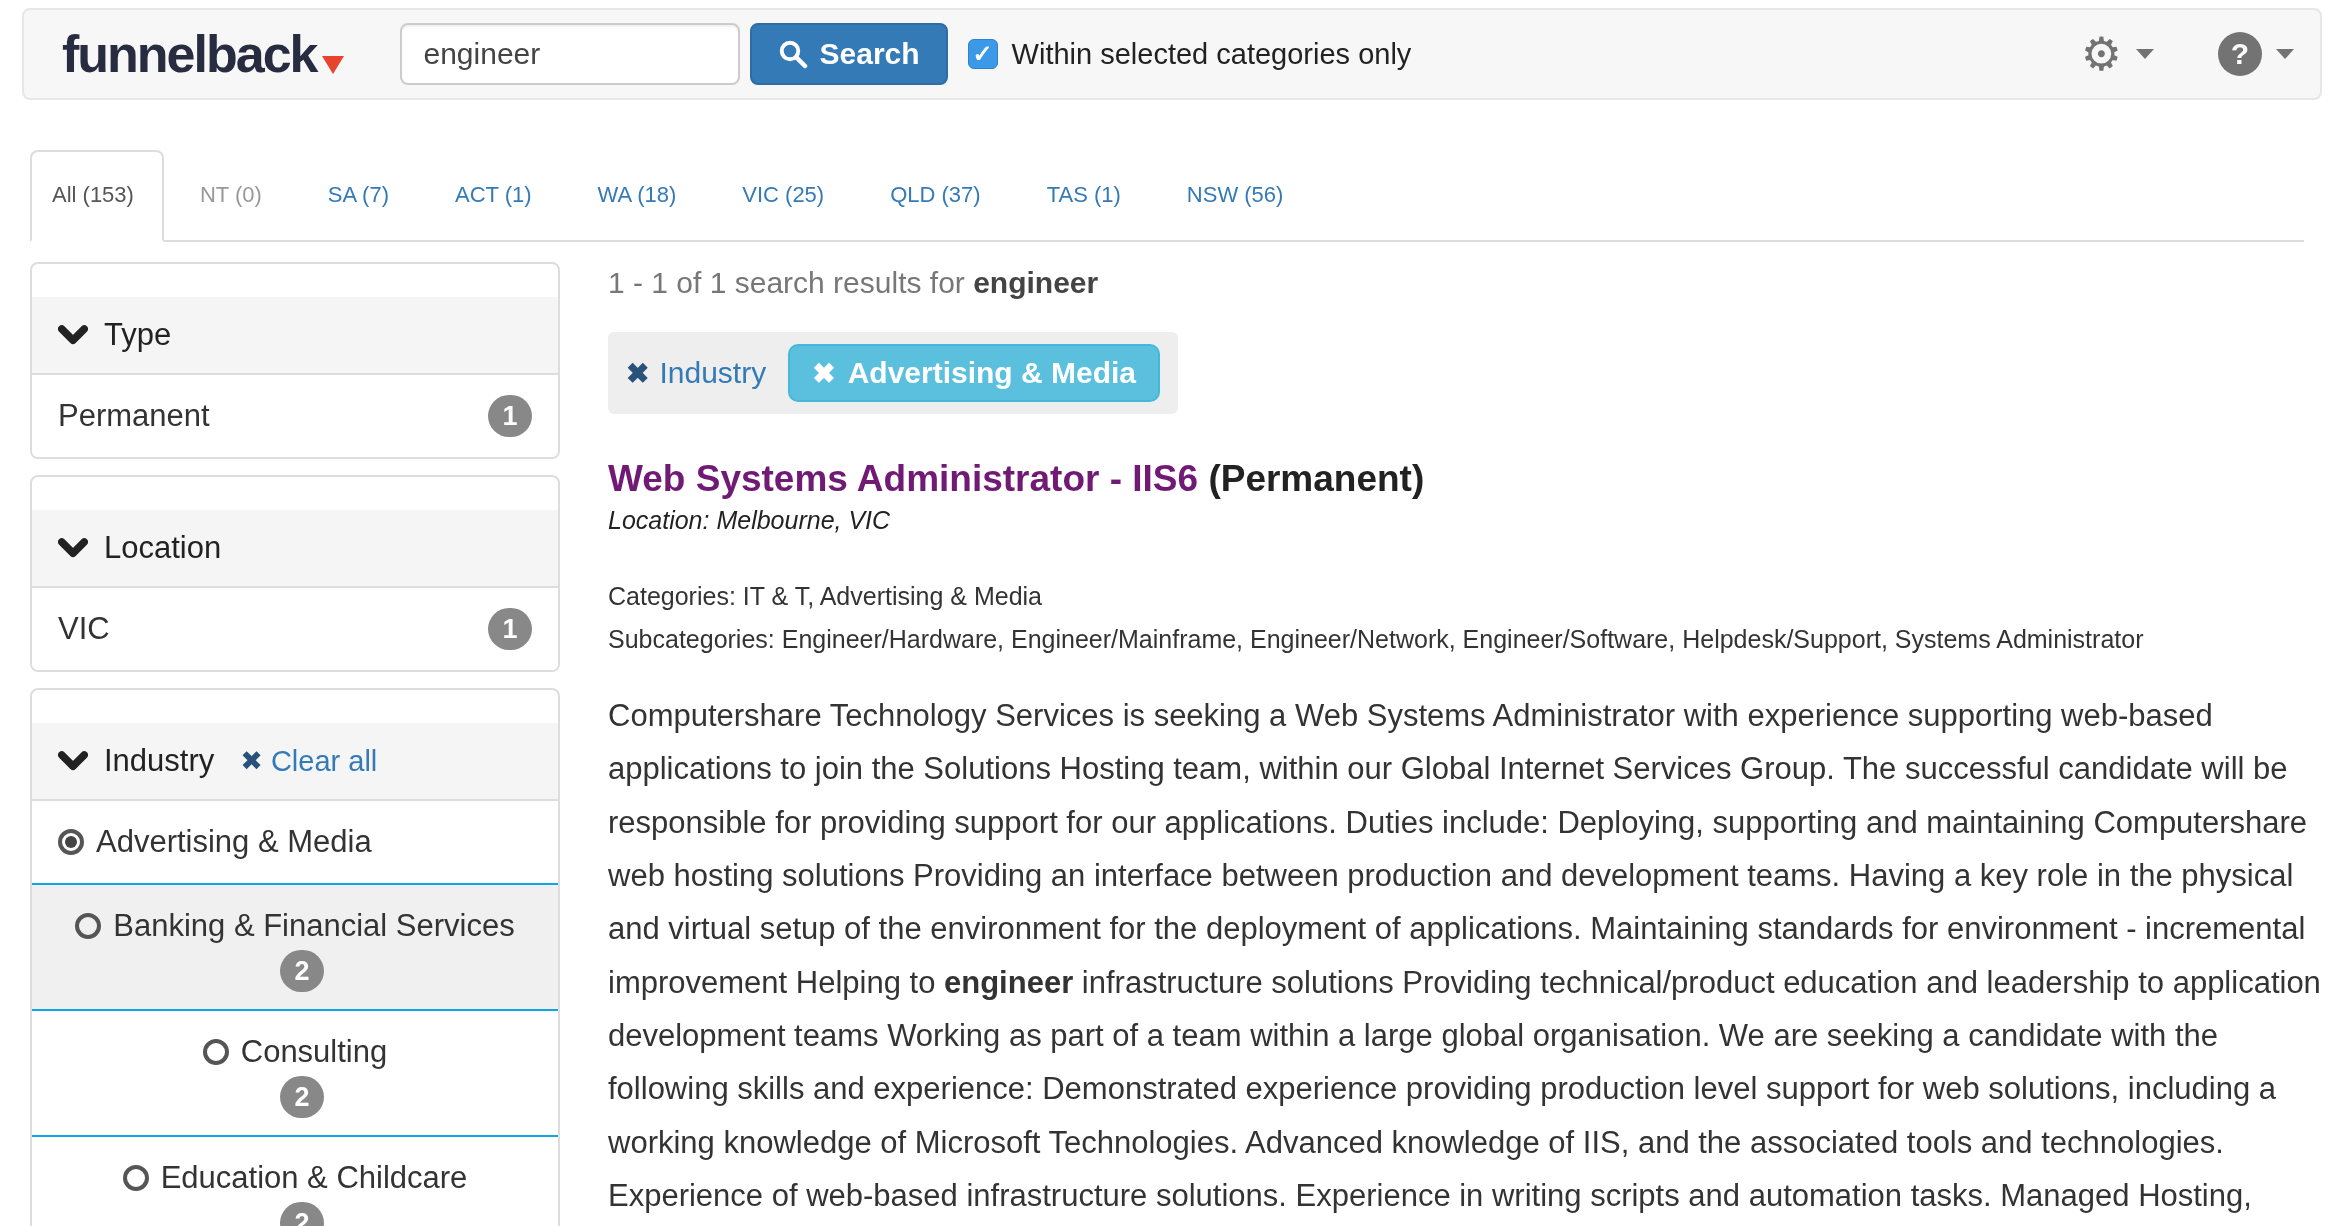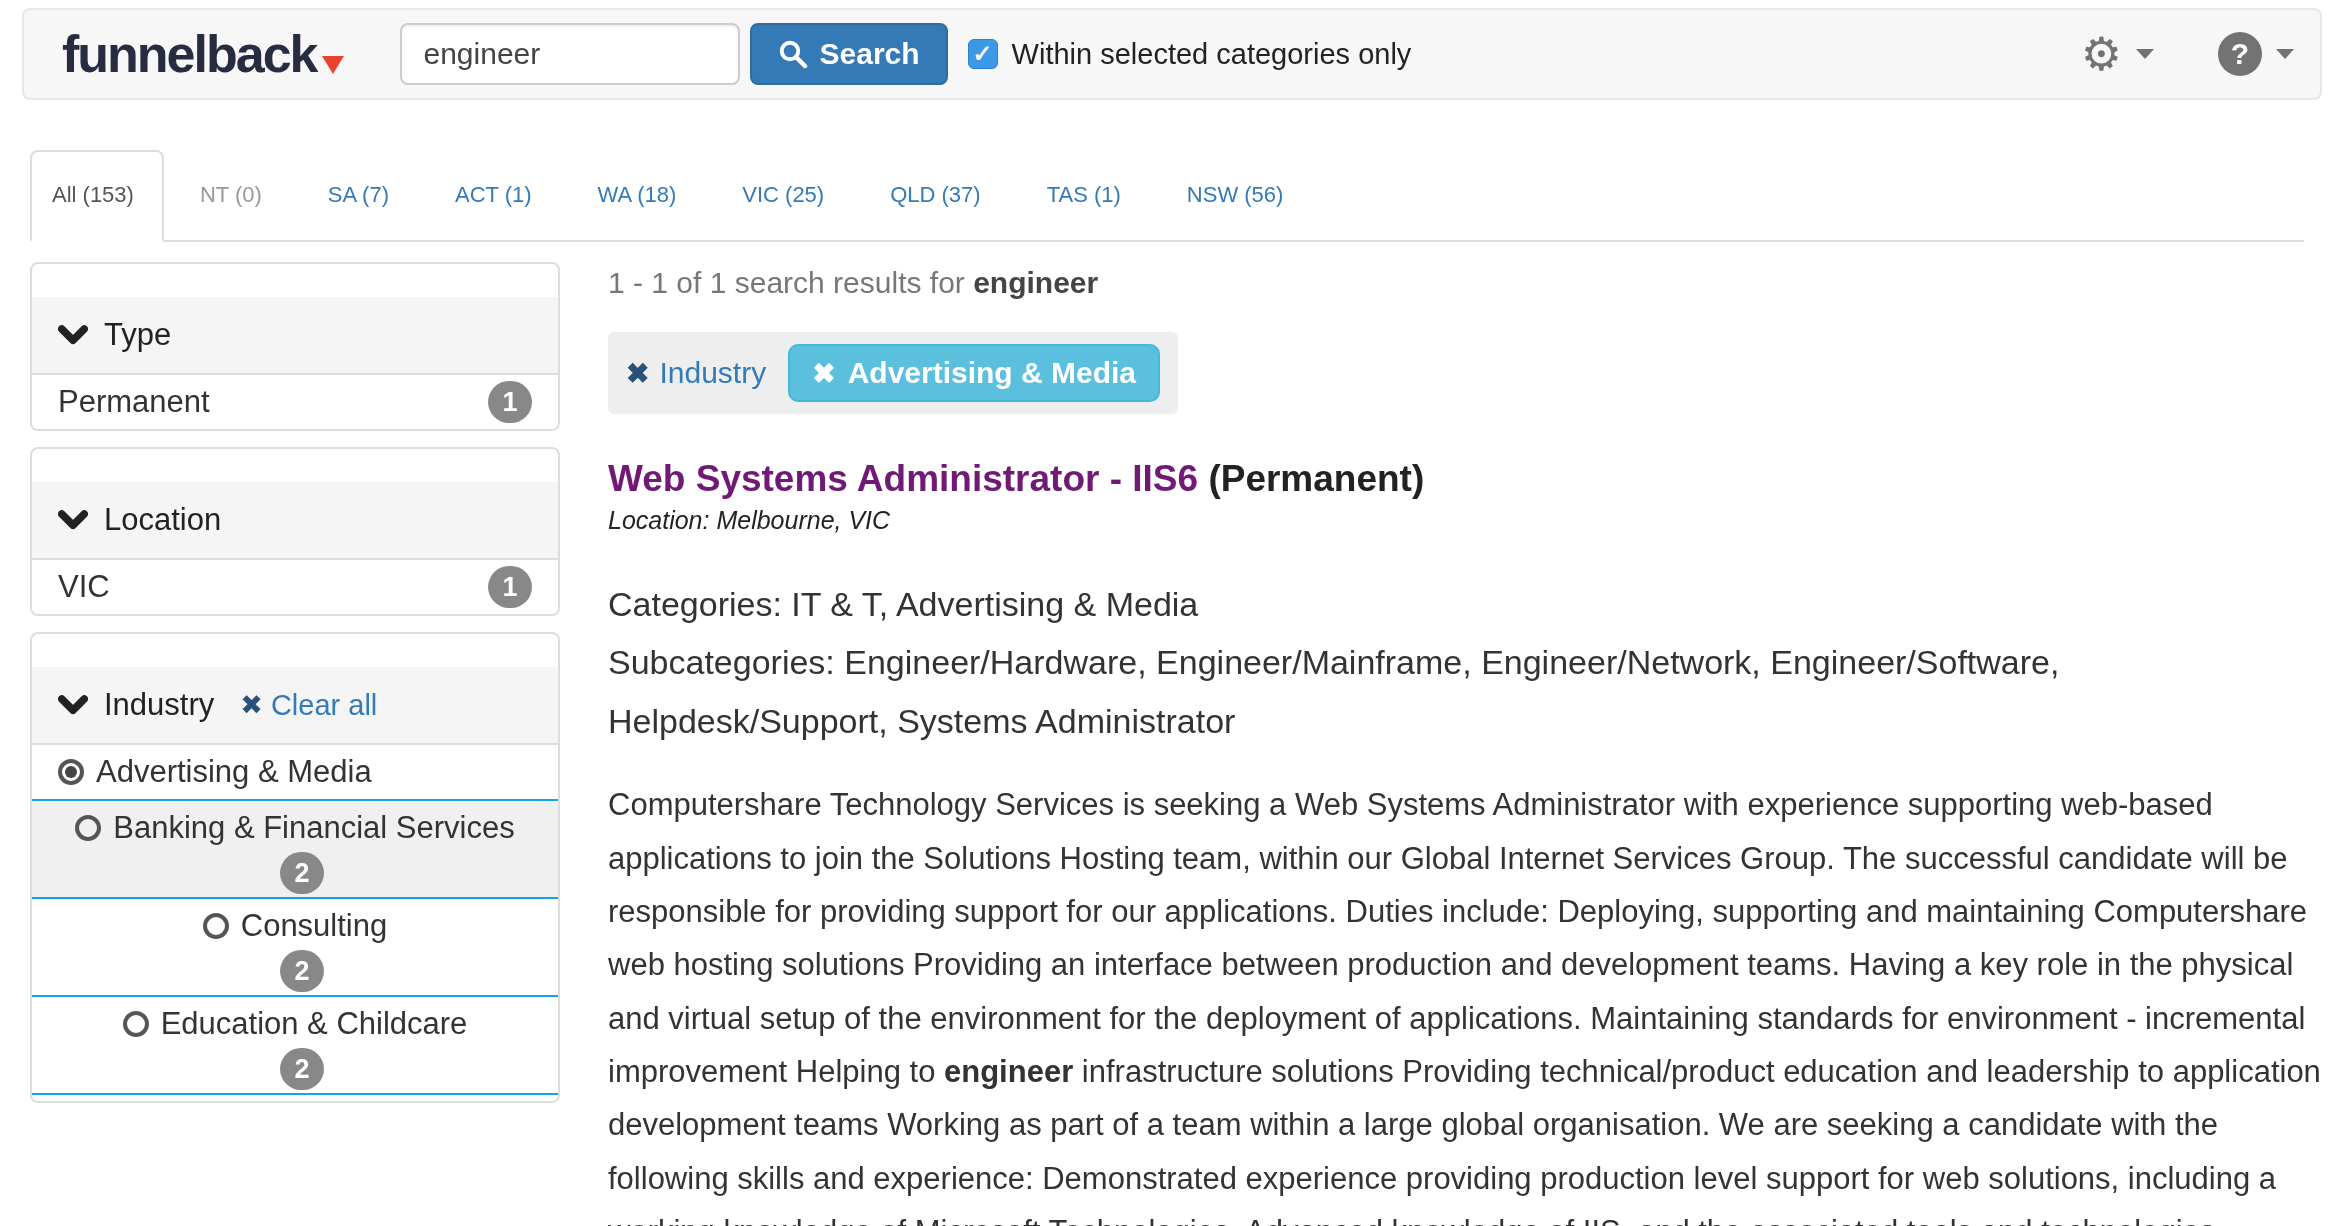--- a/index.html
+++ b/index.html
@@ -54,21 +54,21 @@
   .panel { border:2px solid #ddd; border-radius:8px; background:#fff; margin-bottom:16px;
     overflow:hidden; }
   .panel-head { background:#f5f5f5; padding:20px 26px; display:flex; align-items:center;
     border-bottom:2px solid #ddd; cursor:pointer;margin-top:33px; }
   .panel-title { font-size:31px; color:#222; margin-left:16px; }
   .chev { width:30px; height:20px; color:#222; flex:0 0 auto; }
   .clear-all { margin-left:26px; font-size:29px; color:#337ab7; text-decoration:none;
     display:flex; align-items:center; gap:8px; cursor:pointer; }
   .clear-x { color:#29527a; font-size:27px; }
   .facet-row { display:flex; align-items:center; justify-content:space-between;
-    padding:3px 26px; font-size:31px; color:#333; cursor:pointer; background:#fff; }
+    padding:17px 26px; font-size:31px; color:#333; cursor:pointer; background:#fff; }
   .facet-row + .facet-row { border-top:2px solid #0ea5e9;flex-direction:column; }
   .facet-row.shaded { background:#f0f0f0; }
   .facet-row.two-line { align-items:flex-end; }
   .row-label { flex:1; line-height:1.55; }
   .radio { display:inline-block; width:26px; height:26px; border:4px solid #555;
     border-radius:50%; vertical-align:-3px; margin-right:12px; position:relative; }
   .radio.sel::after { content:""; position:absolute; left:50%; top:50%; width:12px;
     height:12px; margin:-6px 0 0 -6px; border-radius:50%; background:#444; }
   .badge { min-width:44px; height:42px; padding:0 14px; border-radius:22px; background:#888;
     color:#fff; font-size:27px; font-weight:bold; display:flex; align-items:center;
@@ -84,21 +84,21 @@
   .chip-link .x { color:#29527a; font-weight:bold; font-size:28px; }
   .chip-solid { display:flex; align-items:center; gap:12px; background:#5bc0de;
     border:2px solid #46b8da; border-radius:10px; color:#fff; font-size:30px;
     font-weight:bold; padding:10px 22px; cursor:pointer; }
   .chip-solid .x { font-size:28px; }
 
   .result-title { margin-top:44px; font-size:37px; font-weight:bold; }
   .result-title a { color:#701a75; text-decoration:none; cursor:pointer; }
   .result-title .suffix { color:#222; }
   .result-loc { font-size:25px; font-style:italic; color:#222; margin-top:6px; }
-  .result-cats { font-size:34px; margin-top:40px; line-height:1.72; }
+  .result-cats { font-size:25px; margin-top:40px; line-height:1.72; }
   .result-body { font-size:31px; margin-top:28px; line-height:1.72; color:#333;
     text-align:left; }
 </style>
 </head>
 <body>
 
 <svg width="0" height="0" style="position:absolute">
   <defs>
     <symbol id="chevron-down" viewBox="0 0 20 13">
       <polyline points="2.5,2.5 10,10 17.5,2.5" fill="none" stroke="currentColor" stroke-width="5" stroke-linecap="round" stroke-linejoin="round"></polyline>

